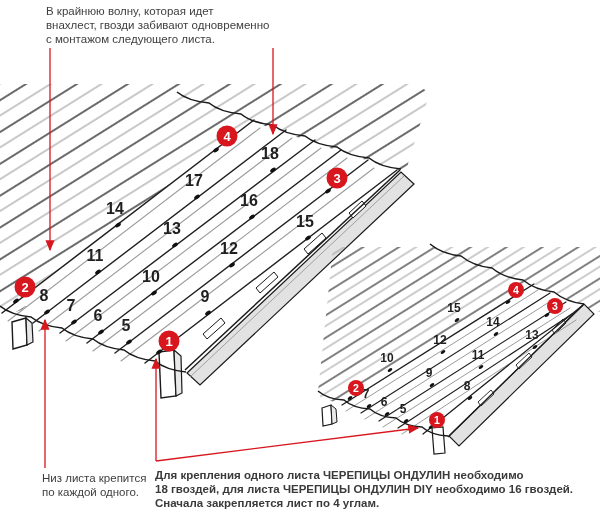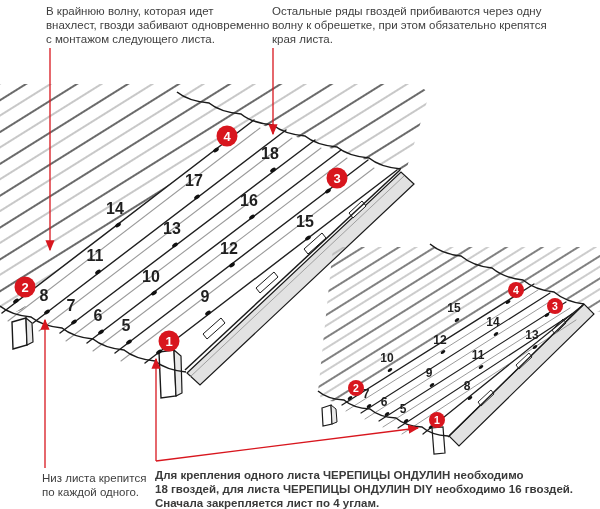--- a/index.html
+++ b/index.html
@@ -201,21 +201,18 @@
       <line x1="273" y1="48" x2="273" y2="134" marker-end="url(#arrowRed)"></line>
       <line x1="45" y1="468" x2="45" y2="320" marker-end="url(#arrowRed)"></line>
       <polyline points="156,461 156,359" marker-end="url(#arrowRed)"></polyline>
       <line x1="156" y1="461" x2="418" y2="428" marker-end="url(#arrowRed)"></line>
     </g>
   </svg>
 
   <div class="ann" style="left:46px;top:4px;">В крайнюю волну, которая идет
 внахлест, гвозди забивают одновременно
 с монтажом следующего листа.</div>
-  <div class="ann" style="left:272px;top:4px;">Остальные ряды гвоздей прибиваются через одну
-волну к обрешетке, при этом обязательно крепятся
-края листа.</div>
   <div class="ann" style="left:42px;top:471px;">Низ листа крепится
 по каждой одного.</div>
   <div class="ann bold" style="left:155px;top:468px;">Для крепления одного листа ЧЕРЕПИЦЫ ОНДУЛИН необходимо
 18 гвоздей, для листа ЧЕРЕПИЦЫ ОНДУЛИН DIY необходимо 16 гвоздей.
 Сначала закрепляется лист по 4 углам.</div>
 </div>
 
 </body></html>

